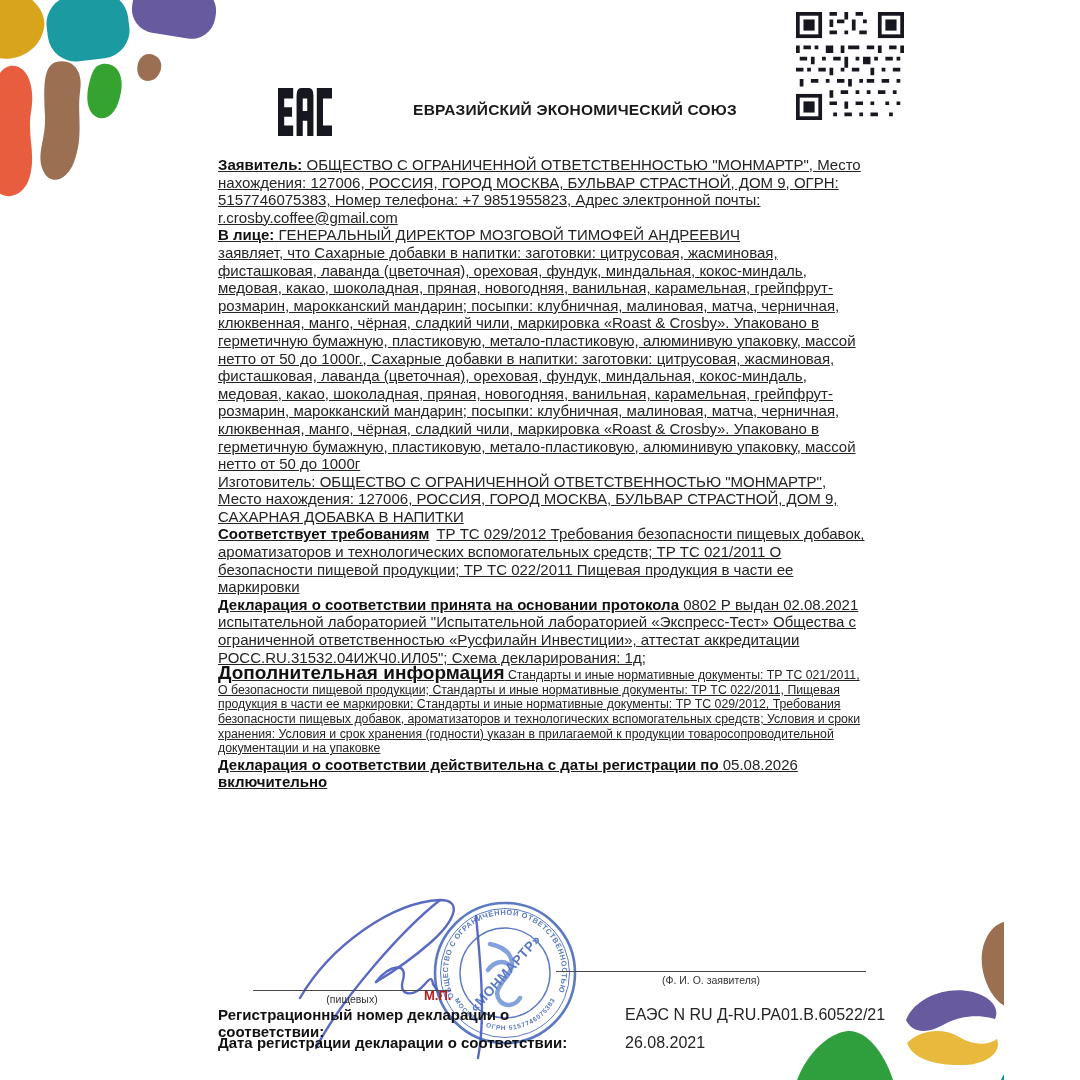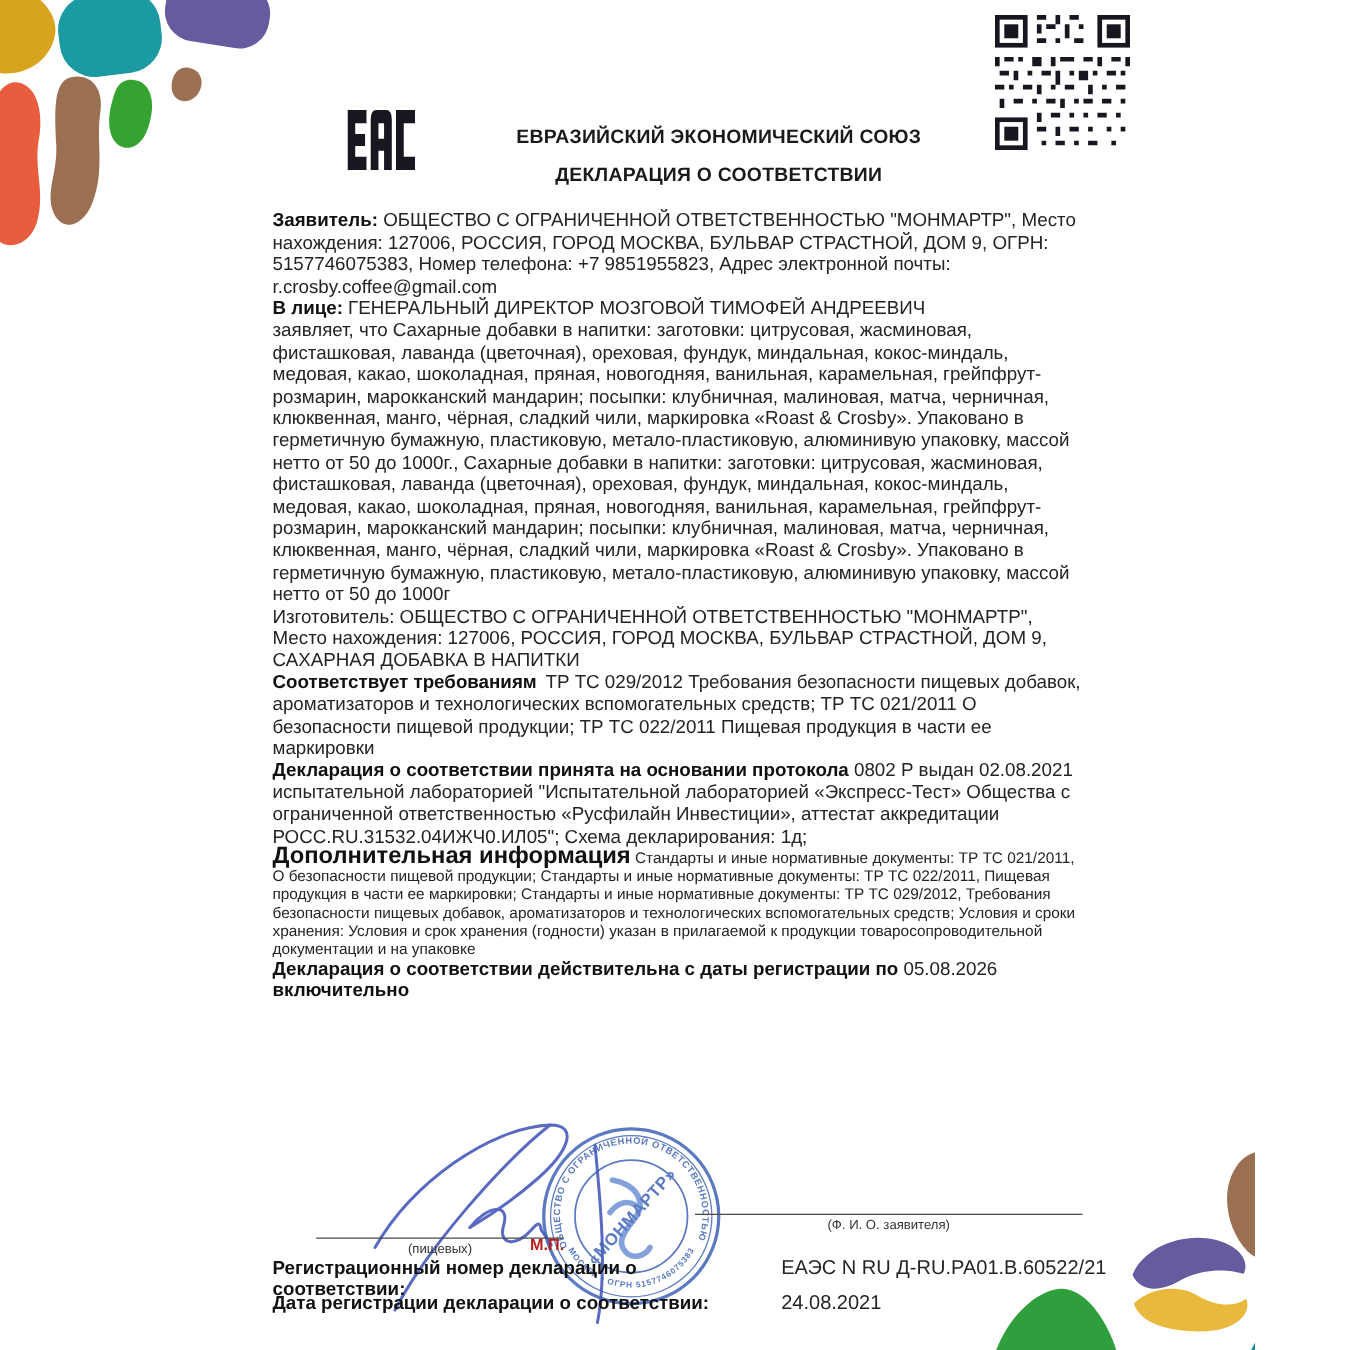--- a/index.html
+++ b/index.html
@@ -2,22 +2,22 @@
 <html><head>
 <meta charset="utf-8">
 <style>
   html,body { margin:0; padding:0; background:#ffffff; }
   .page { position:relative; width:1004px; height:1080px; background:#fff; overflow:hidden;
           font-family:"Liberation Sans", sans-serif; color:#242424; }
   svg { display:block; }
   .abs { position:absolute; }
   .hdr { position:absolute; left:290px; width:570px; text-align:center;
          font-weight:700; font-size:15.5px; color:#1a1a1a; letter-spacing:0.2px; }
-  .content { position:absolute; left:218px; top:168px; width:650px;
-             font-size:15px; line-height:17.6px; }
+  .content { position:absolute; left:218px; top:156px; width:650px;
+             font-size:15px; line-height:17.6px;text-decoration:underline; }
   .content p { margin:0; }
   .mt4 { margin-top:4px; } .mt6 { margin-top:6px; } .mt8 { margin-top:8px; } .mt14 { margin-top:14px; }
   b.lbl { font-weight:700; color:#111; }
   .gap { margin-right:7px; }
   .small { font-size:12.3px; line-height:14.6px; }
   .biglbl { font-size:19px; }
   .sigline { border-top:1.5px solid #4a4a4a; }
   .caption { font-size:10.5px; color:#333; text-align:center; padding-top:2px; }
   .namebox { position:absolute; left:556px; top:971px; width:310px; }
   .name { font-size:14.5px; padding-left:10px; padding-bottom:2px; white-space:nowrap; }
@@ -70,21 +70,20 @@
     </g>
   </svg>
 
   <svg class="abs" style="left:278px;top:88px" width="54" height="48" viewBox="0 0 96 50" preserveAspectRatio="none" fill="#17181f">
     <path d="M0 0 H27 V11 H11 V20 H25 V30 H11 V39 H27 V50 H0 Z"></path>
     <path fill-rule="evenodd" d="M33 50 L33 8 Q33 0 41 0 H55 Q63 0 63 8 L63 50 H52 V34 H44 V50 Z M44 11 H52 V24 H44 Z"></path>
     <path d="M69 0 H96 V11 H80 V39 H96 V50 H69 Z"></path>
   </svg>
 
   <div class="hdr" style="top:101px">ЕВРАЗИЙСКИЙ ЭКОНОМИЧЕСКИЙ СОЮЗ</div>
-  <div class="hdr" style="top:132px">ДЕКЛАРАЦИЯ О СООТВЕТСТВИИ</div>
 
   <div class="content">
     <p><b class="lbl">Заявитель:</b> <span>ОБЩЕСТВО С ОГРАНИЧЕННОЙ ОТВЕТСТВЕННОСТЬЮ "МОНМАРТР", Место нахождения: 127006, РОССИЯ, ГОРОД МОСКВА, БУЛЬВАР СТРАСТНОЙ, ДОМ 9, ОГРН: 5157746075383, Номер телефона: +7 9851955823, Адрес электронной почты: r.crosby.coffee@gmail.com</span></p>
     <p class="mt4"><b class="lbl">В лице:</b> <span>ГЕНЕРАЛЬНЫЙ ДИРЕКТОР МОЗГОВОЙ ТИМОФЕЙ АНДРЕЕВИЧ</span></p>
     <p class="mt8">заявляет, что Сахарные добавки в напитки: заготовки: цитрусовая, жасминовая, фисташковая, лаванда (цветочная), ореховая, фундук, миндальная, кокос-миндаль, медовая, какао, шоколадная, пряная, новогодняя, ванильная, карамельная, грейпфрут-розмарин, марокканский мандарин; посыпки: клубничная, малиновая, матча, черничная, клюквенная, манго, чёрная, сладкий чили, маркировка «Roast &amp; Crosby». Упаковано в герметичную бумажную, пластиковую, метало-пластиковую, алюминивую упаковку, массой нетто от 50 до 1000г., Сахарные добавки в напитки: заготовки: цитрусовая, жасминовая, фисташковая, лаванда (цветочная), ореховая, фундук, миндальная, кокос-миндаль, медовая, какао, шоколадная, пряная, новогодняя, ванильная, карамельная, грейпфрут-розмарин, марокканский мандарин; посыпки: клубничная, малиновая, матча, черничная, клюквенная, манго, чёрная, сладкий чили, маркировка «Roast &amp; Crosby». Упаковано в герметичную бумажную, пластиковую, метало-пластиковую, алюминивую упаковку, массой нетто от 50 до 1000г</p>
     <p>Изготовитель: ОБЩЕСТВО С ОГРАНИЧЕННОЙ ОТВЕТСТВЕННОСТЬЮ "МОНМАРТР", Место нахождения: 127006, РОССИЯ, ГОРОД МОСКВА, БУЛЬВАР СТРАСТНОЙ, ДОМ 9,</p>
     <p>САХАРНАЯ ДОБАВКА В НАПИТКИ</p>
     <p class="mt6"><b class="lbl gap">Соответствует требованиям</b><span>ТР ТС 029/2012 Требования безопасности пищевых добавок, ароматизаторов и технологических вспомогательных средств; ТР ТС 021/2011 О безопасности пищевой продукции; ТР ТС 022/2011 Пищевая продукция в части ее маркировки</span></p>
     <p class="mt6"><b class="lbl">Декларация о соответствии принята на основании протокола</b> <span>0802 Р выдан 02.08.2021 испытательной лабораторией "Испытательной лабораторией «Экспресс-Тест» Общества с ограниченной ответственностью «Русфилайн Инвестиции», аттестат аккредитации РОСС.RU.31532.04ИЖЧ0.ИЛ05"; Схема декларирования: 1д;</span></p>
     <p class="mt6 small"><b class="lbl biglbl">Дополнительная информация</b> <span>Стандарты и иные нормативные документы: ТР ТС 021/2011, О безопасности пищевой продукции; Стандарты и иные нормативные документы: ТР ТС 022/2011, Пищевая продукция в части ее маркировки; Стандарты и иные нормативные документы: ТР ТС 029/2012, Требования безопасности пищевых добавок, ароматизаторов и технологических вспомогательных средств; Условия и сроки хранения: Условия и срок хранения (годности) указан в прилагаемой к продукции товаросопроводительной документации и на упаковке</span></p>
@@ -127,15 +126,15 @@
   </div>
 
   <div class="namebox">
     <div class="sigline"></div>
     <div class="caption">(Ф. И. О. заявителя)</div>
   </div>
 
   <div class="regrow-label" style="top:1006px">Регистрационный номер декларации о соответствии:</div>
   <div class="regrow-value" style="top:1006px">ЕАЭС N RU Д-RU.РА01.В.60522/21</div>
   <div class="regrow-label" style="top:1034px">Дата регистрации декларации о соответствии:</div>
-  <div class="regrow-value" style="top:1034px">24.08.2021</div>
+  <div class="regrow-value" style="top:1034px">26.08.2021</div>
 
 </div>
 
 </body></html>

